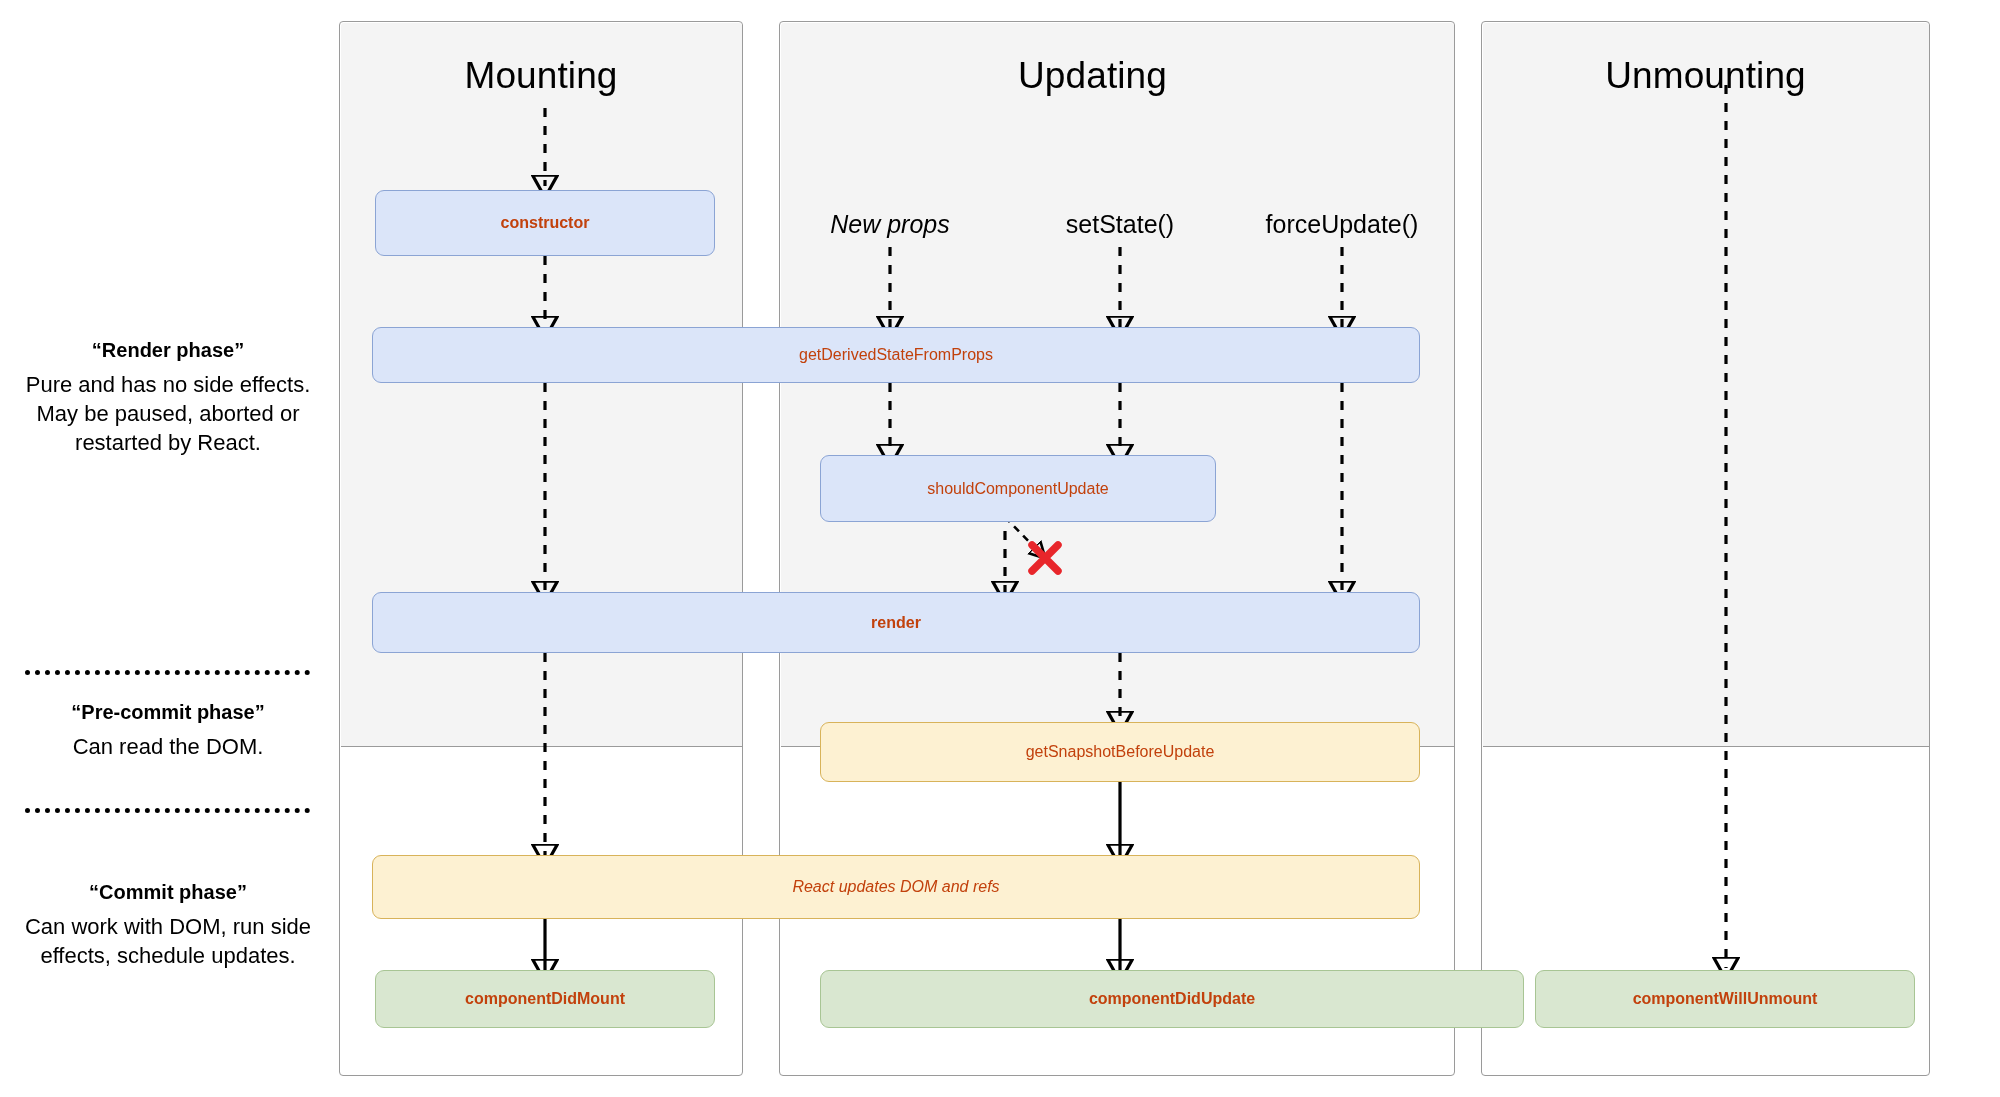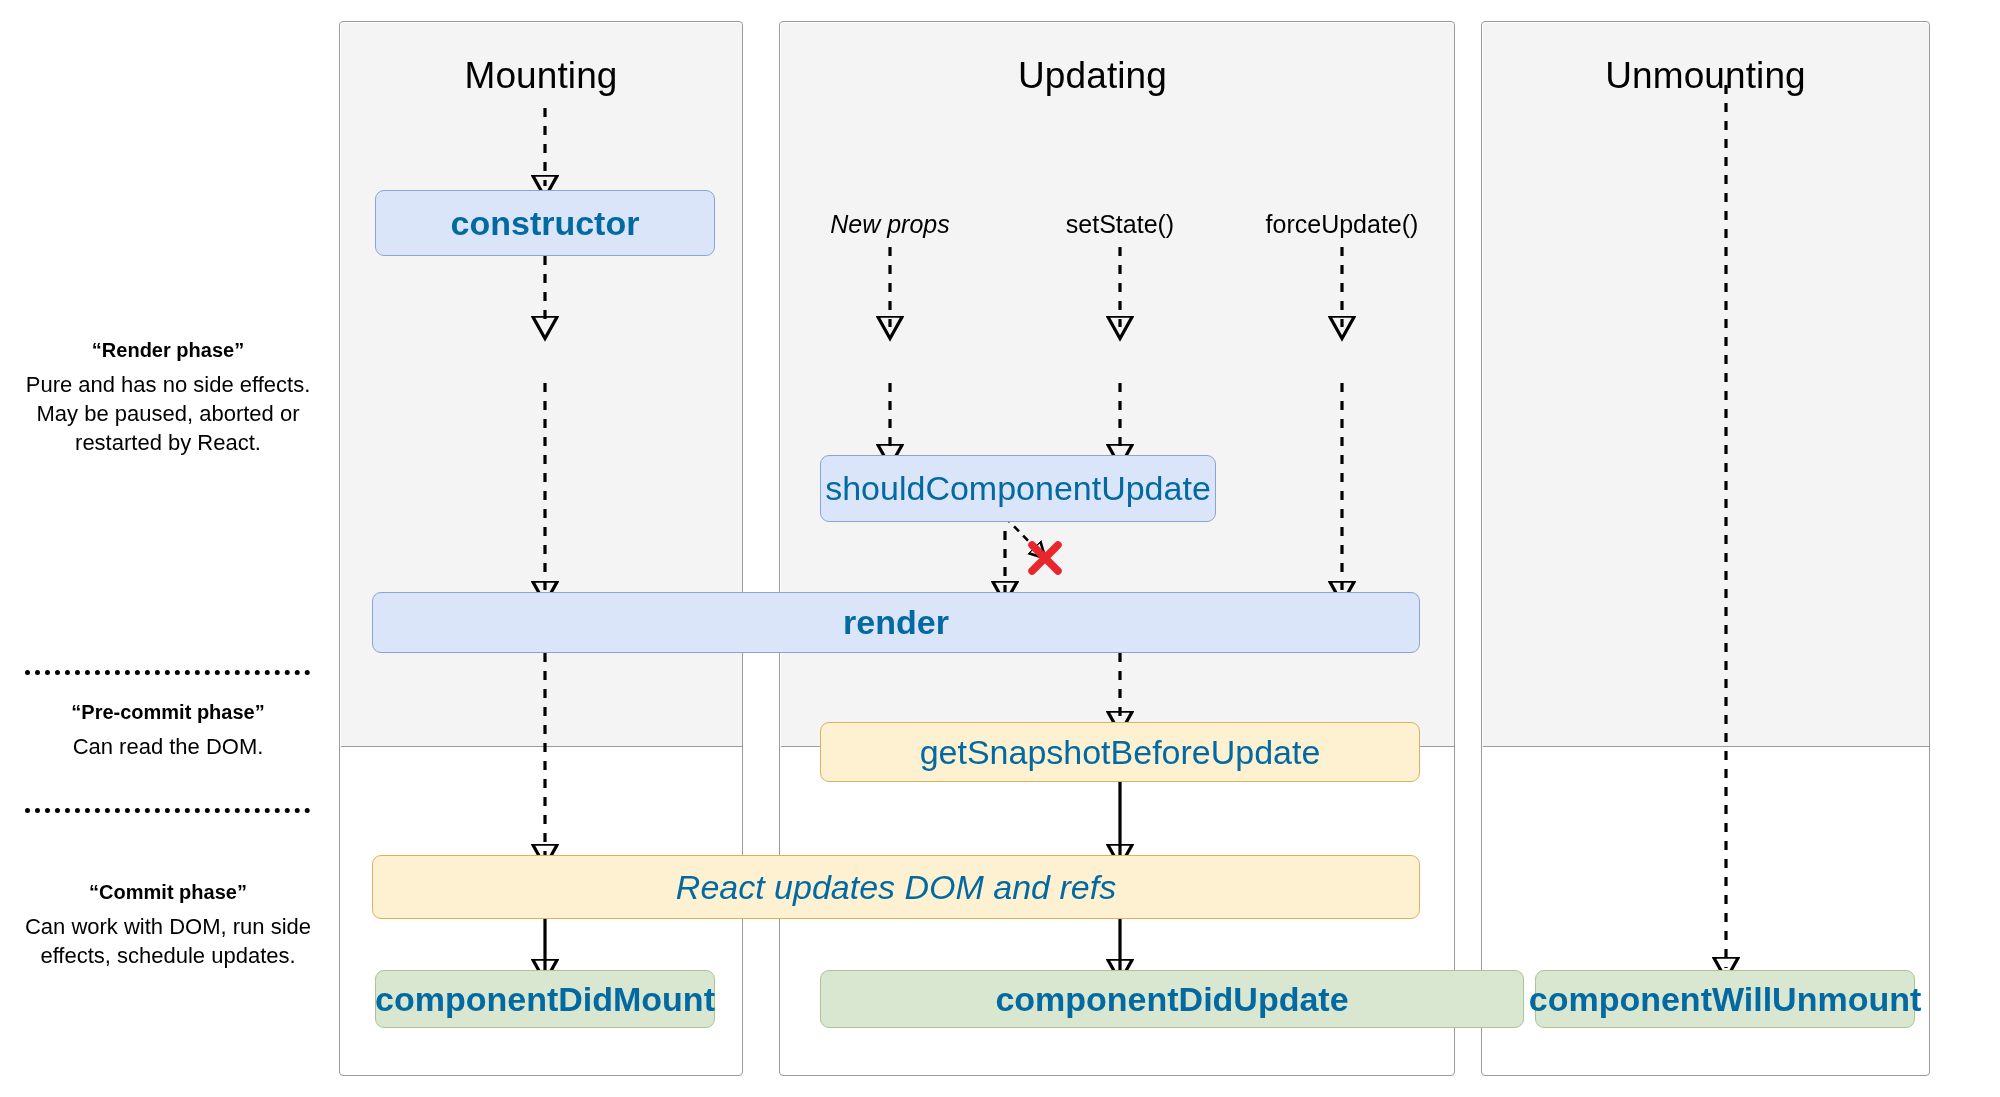--- a/index.html
+++ b/index.html
@@ -65,22 +65,22 @@
   }
 
   
   .lc-box{
     position:absolute;
     box-sizing:border-box;
     border-radius:9px;
     display:flex;
     align-items:center;
     justify-content:center;
-    font-size:34px;
-    color:#0369a1;
+    font-size:16px;
+    color:#c2410c;
     text-align:center;
     line-height:1.2;
     white-space:nowrap;
   }
   .lc-box.blue{ background:#dbe5f9; border:1.5px solid #8ba4d4; }
   .lc-box.yellow{ background:#fdf1d2; border:1.5px solid #d8b35a;text-align:center; }
   .lc-box.green{ background:#d9e7d0; border:1.5px solid #a8c594; }
   .lc-box.bold{ font-weight:bold; }
   .lc-box.italic{ font-style:italic; }
 
@@ -179,20 +179,21 @@
       <path d="M8,8 L34,34 M34,8 L8,34" stroke="#e8262b" stroke-width="7.5" stroke-linecap="round"></path>
     </svg>
   </div>
 
   <div class="trigger italic" style="left:890px; top:210px;">New props</div>
   <div class="trigger" style="left:1120px; top:210px;">setState()</div>
   <div class="trigger" style="left:1342px; top:210px;">forceUpdate()</div>
 
   <div class="lc-box blue bold" style="left:375px; top:190px; width:340px; height:66px;">constructor</div>
 
+  <div class="lc-box blue" style="left:372px; top:327px; width:1048px; height:56px;">getDerivedStateFromProps</div>
 
   <div class="lc-box blue" style="left:820px; top:455px; width:396px; height:67px;">shouldComponentUpdate</div>
 
   <div class="lc-box blue bold" style="left:372px; top:592px; width:1048px; height:61px;">render</div>
 
   <div class="lc-box yellow" style="left:820px; top:722px; width:600px; height:60px;">getSnapshotBeforeUpdate</div>
 
   <div class="lc-box yellow italic" style="left:372px; top:855px; width:1048px; height:64px;">React updates DOM and refs</div>
 
   <div class="lc-box green bold" style="left:375px; top:970px; width:340px; height:58px;">componentDidMount</div>

